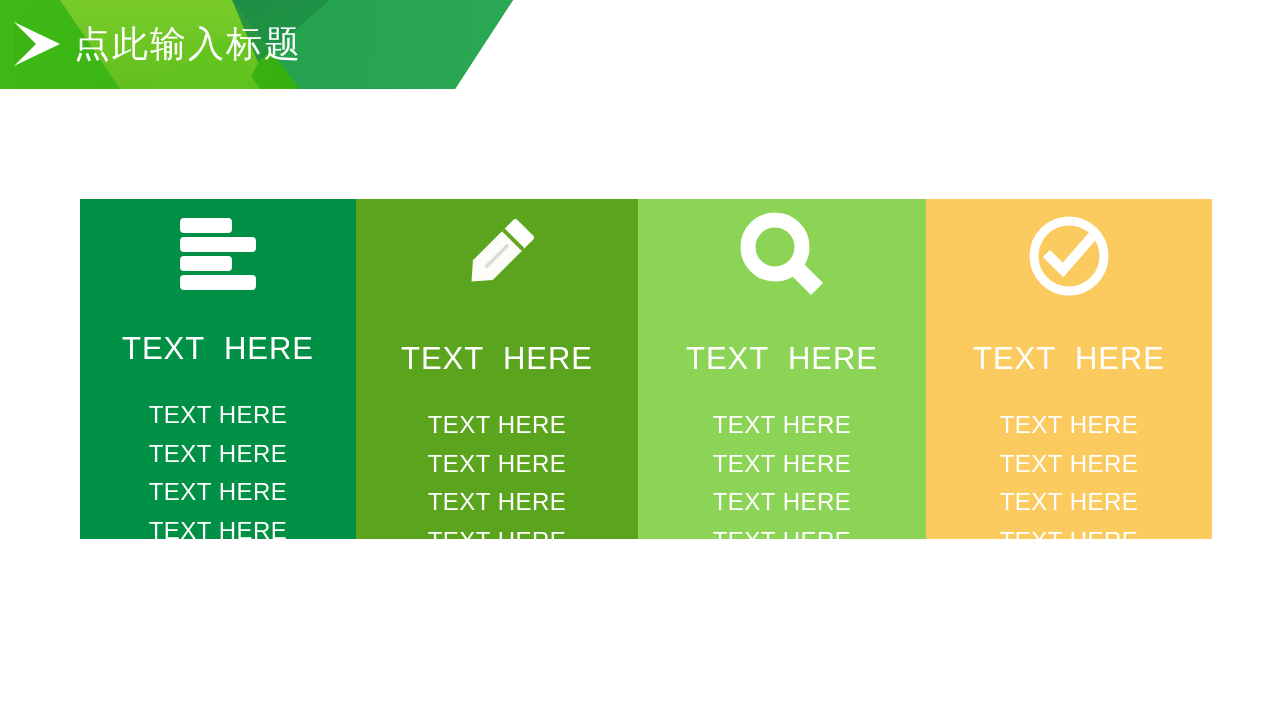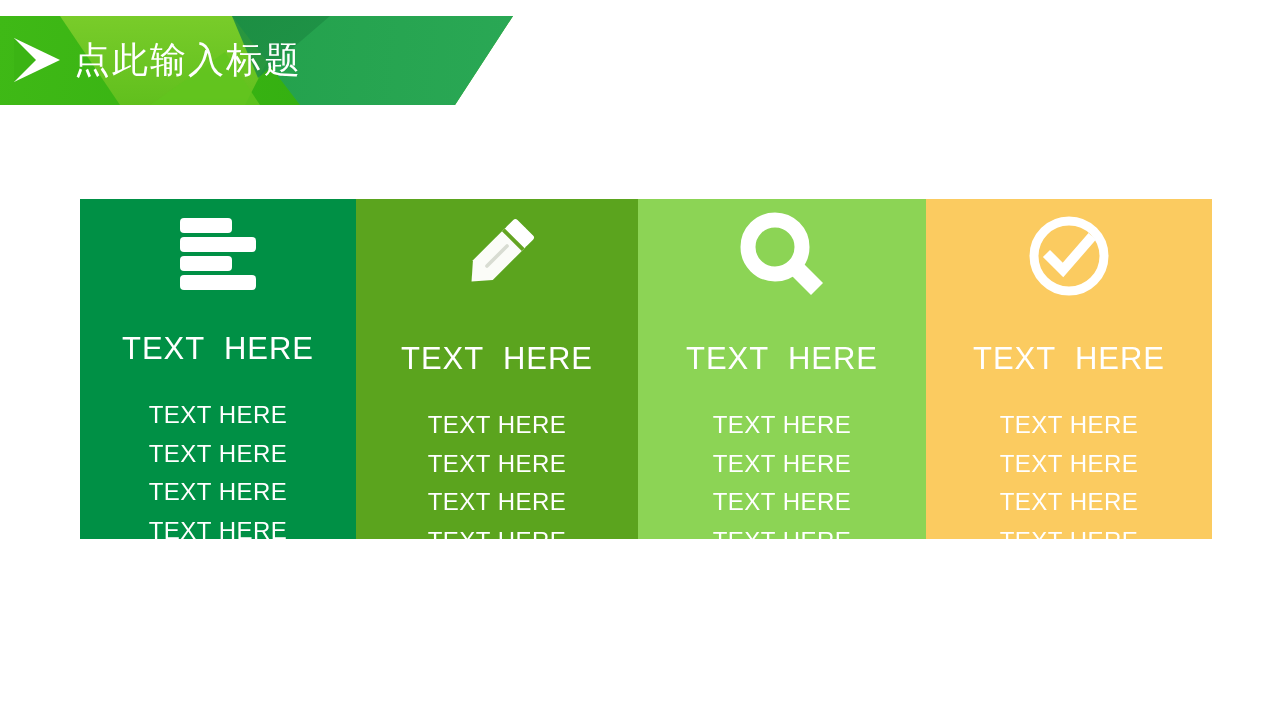--- a/index.html
+++ b/index.html
@@ -16,21 +16,20 @@
   }
 
   
   #header-banner {
     position: absolute;
     left: 0;
     top: 0;
     width: 520px;
     height: 89px;
     overflow: hidden;
-    margin-top: 16px;
   }
   #header-banner .shape-layer {
     position: absolute;
     left: 0;
     top: 0;
     width: 520px;
     height: 89px;
   }
   .hdr-base {
     background: linear-gradient(100deg, #3fb916 0%, #35b011 60%, #2faa10 100%);

